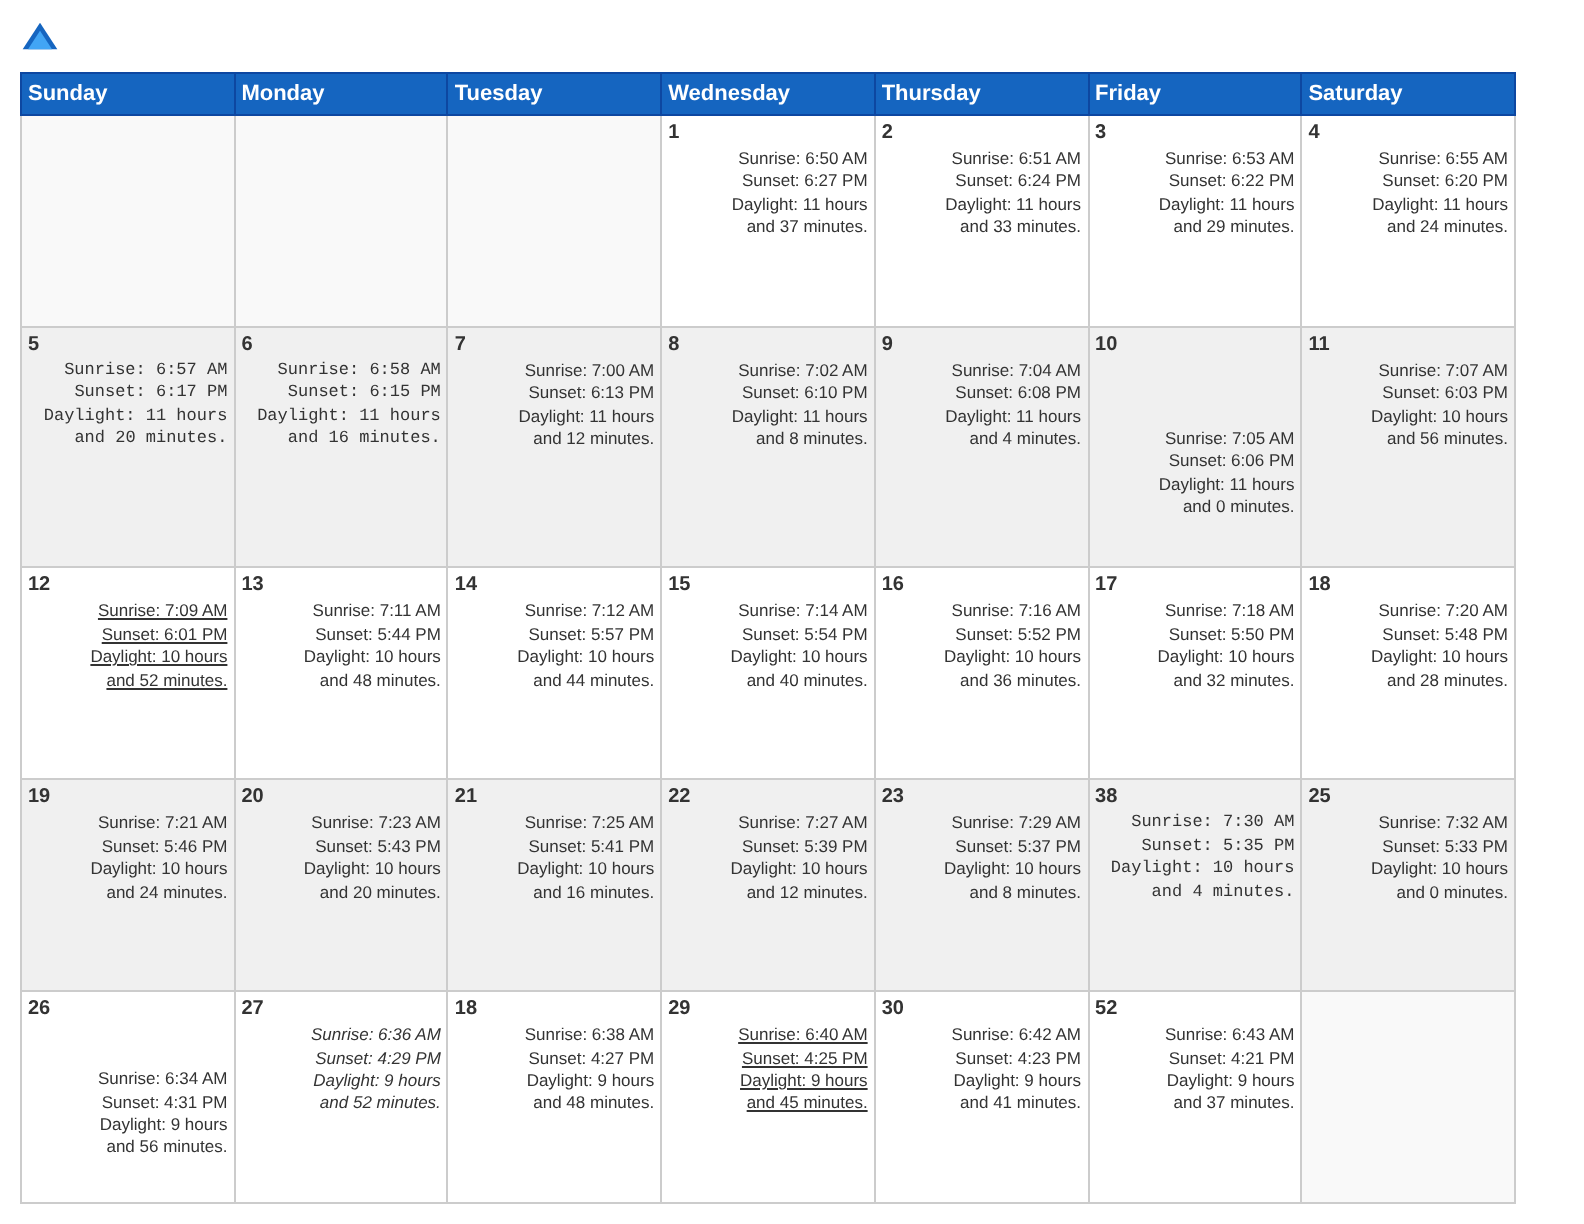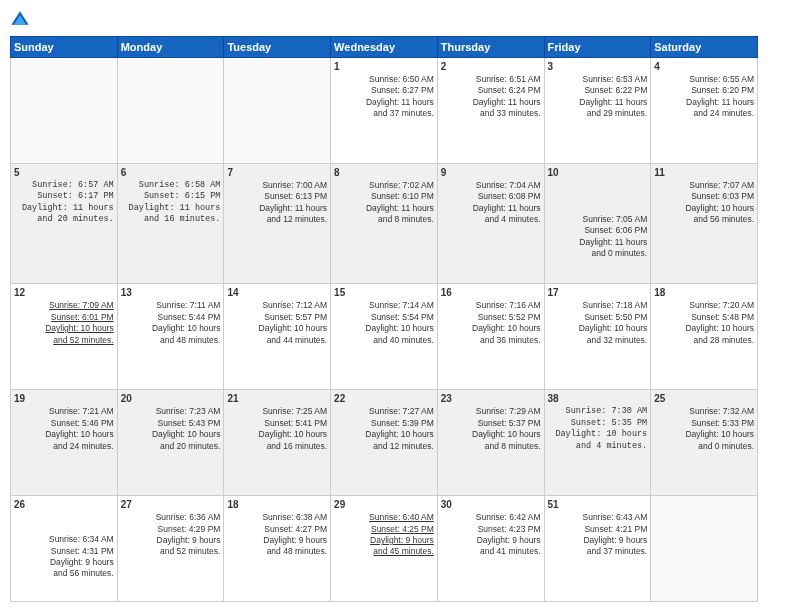--- a/index.html
+++ b/index.html
@@ -323,21 +323,21 @@
         <tr>
           <td>
             <span class="day-num">26</span>
             <div class="day-info" style="white-space: pre-line; margin-top: 24px;">Sunrise: 6:34 AM
 Sunset: 4:31 PM
 Daylight: 9 hours
 and 56 minutes.</div>
           </td>
           <td>
             <span class="day-num">27</span>
-            <div class="day-info" style="white-space: pre-line;">Sunrise: 6:36 AM
+            <div class="day-info" style="white-space: pre-line; font-style: italic;">Sunrise: 6:36 AM
 Sunset: 4:29 PM
 Daylight: 9 hours
 and 52 minutes.</div>
           </td>
           <td>
             <span class="day-num">18</span>
             <div class="day-info" style="white-space: pre-line;">Sunrise: 6:38 AM
 Sunset: 4:27 PM
 Daylight: 9 hours
 and 48 minutes.</div>
@@ -350,21 +350,21 @@
 and 45 minutes.</div>
           </td>
           <td>
             <span class="day-num">30</span>
             <div class="day-info" style="white-space: pre-line;">Sunrise: 6:42 AM
 Sunset: 4:23 PM
 Daylight: 9 hours
 and 41 minutes.</div>
           </td>
           <td>
-            <span class="day-num">51</span>
+            <span class="day-num">52</span>
             <div class="day-info" style="white-space: pre-line;">Sunrise: 6:43 AM
 Sunset: 4:21 PM
 Daylight: 9 hours
 and 37 minutes.</div>
           </td>
           <td class="empty"></td>
         </tr>
       </tbody>
   </table>
 </div>

